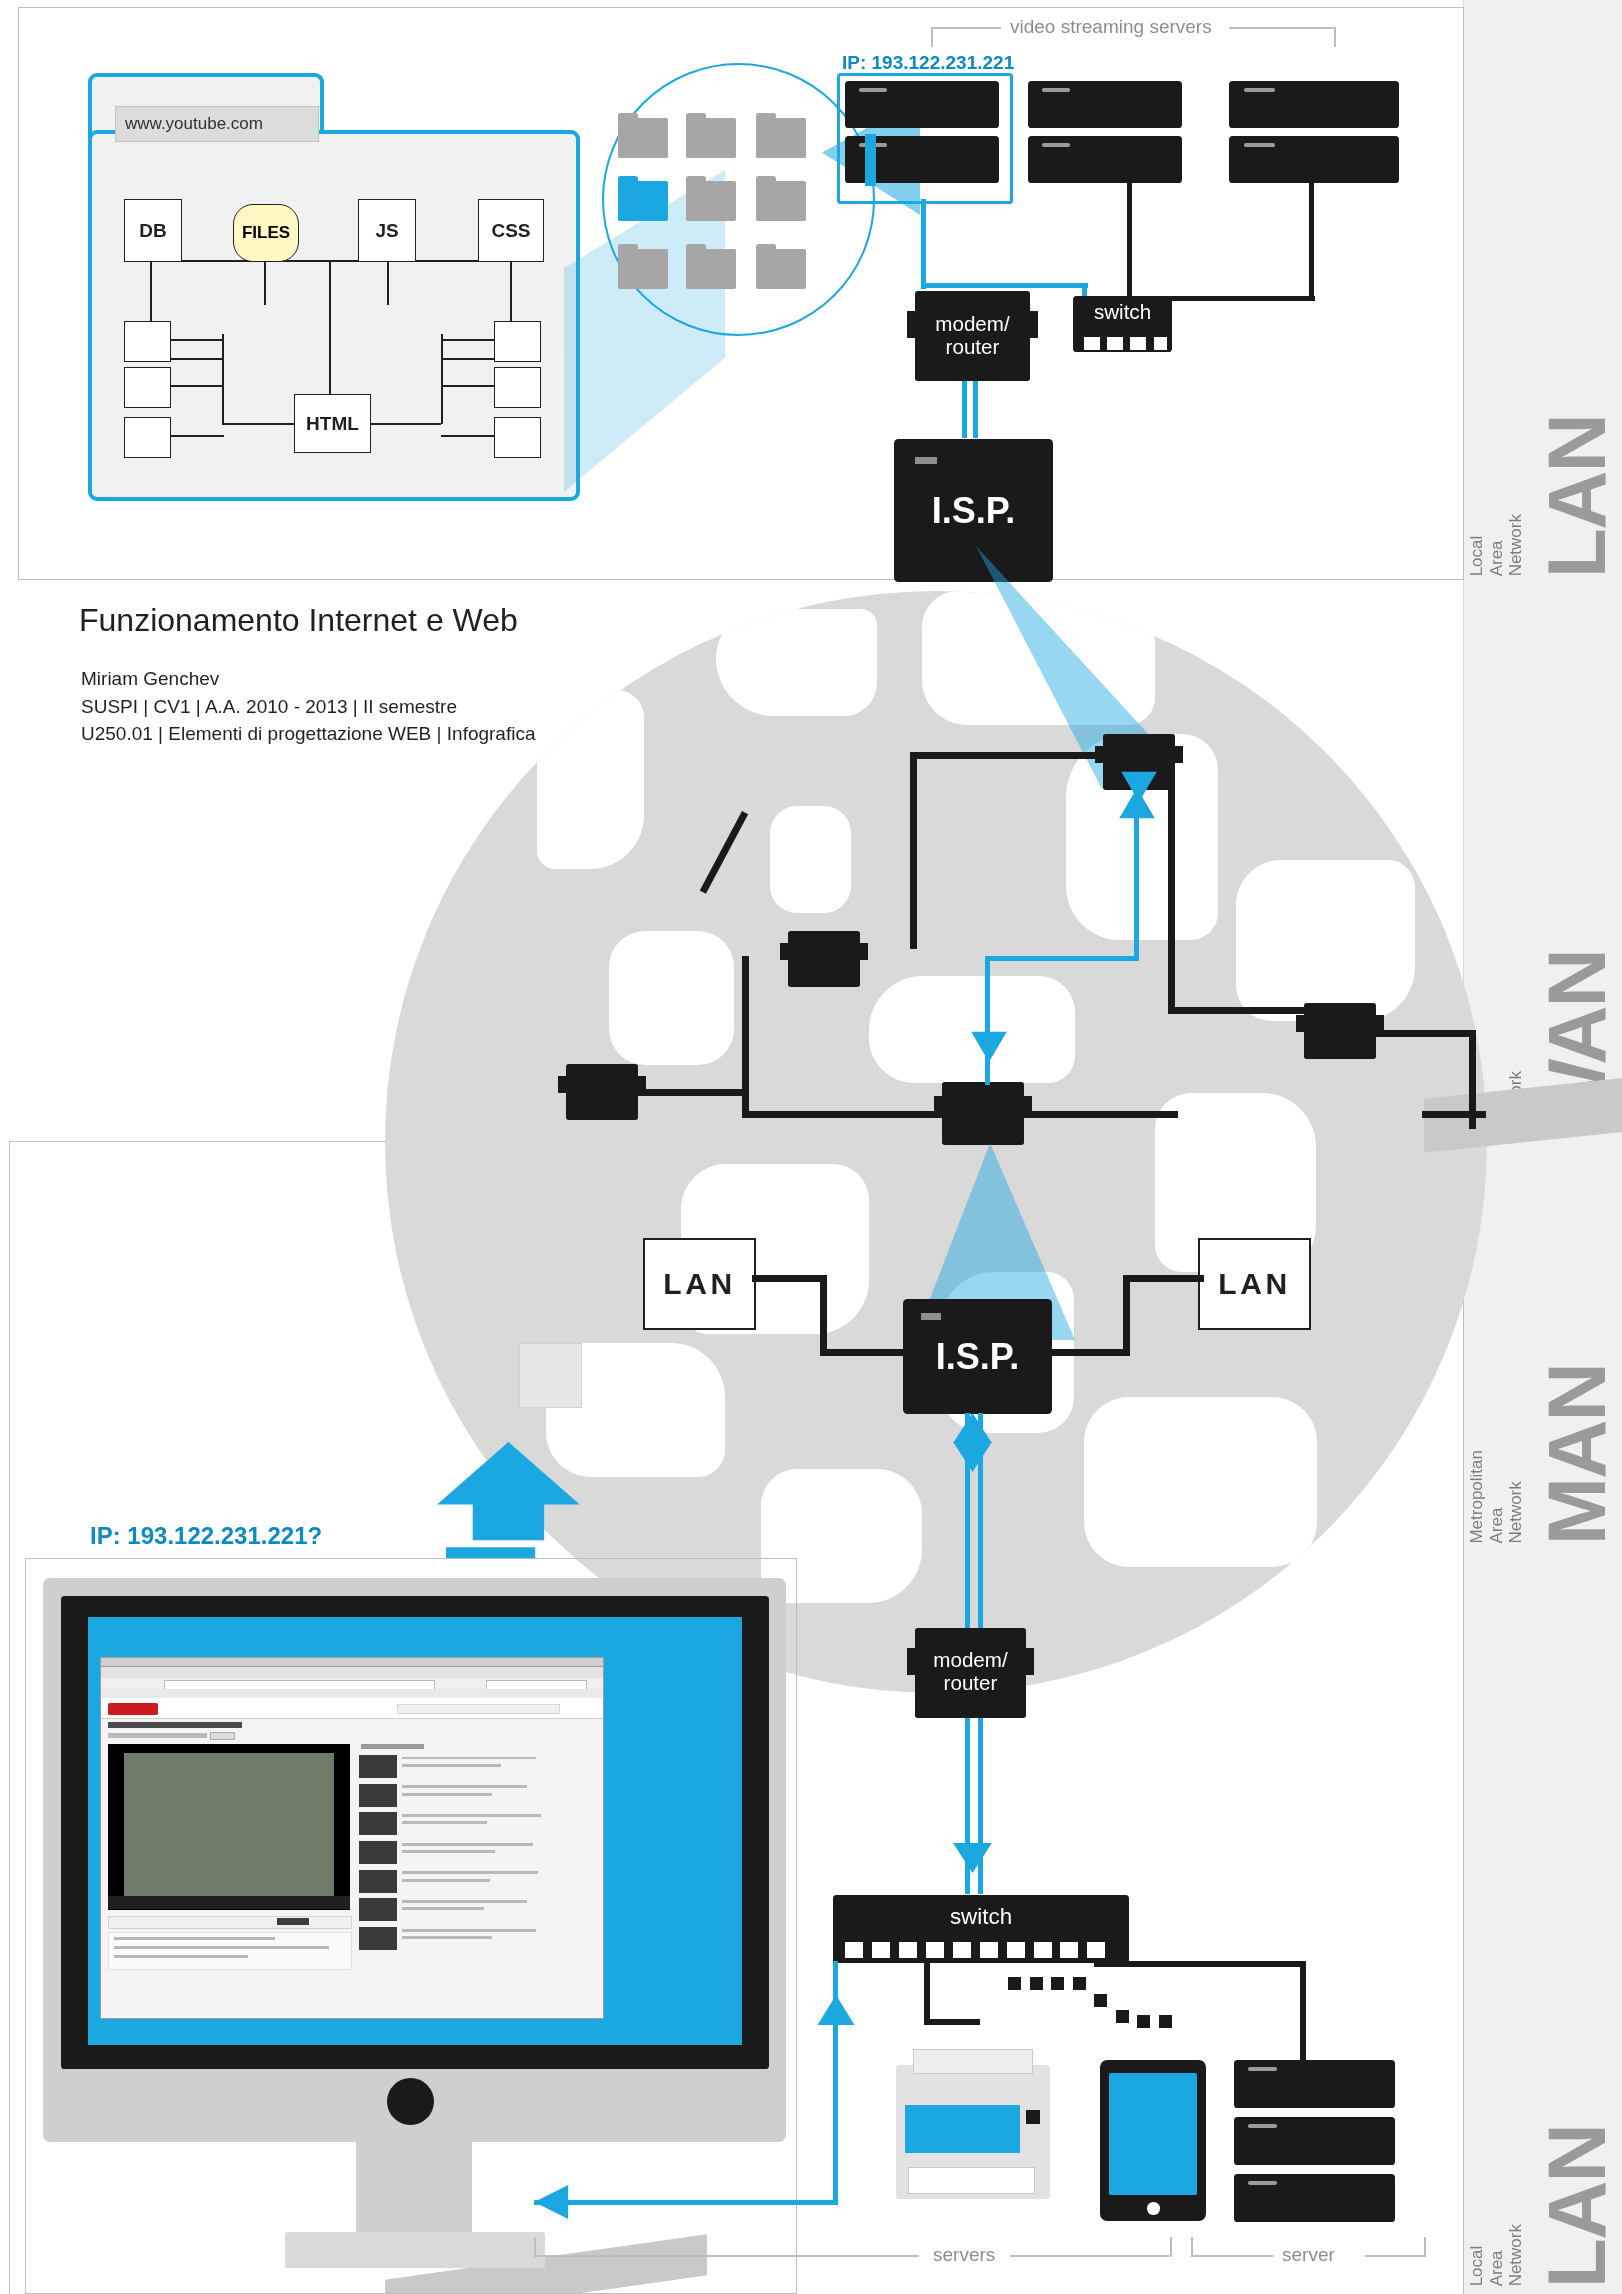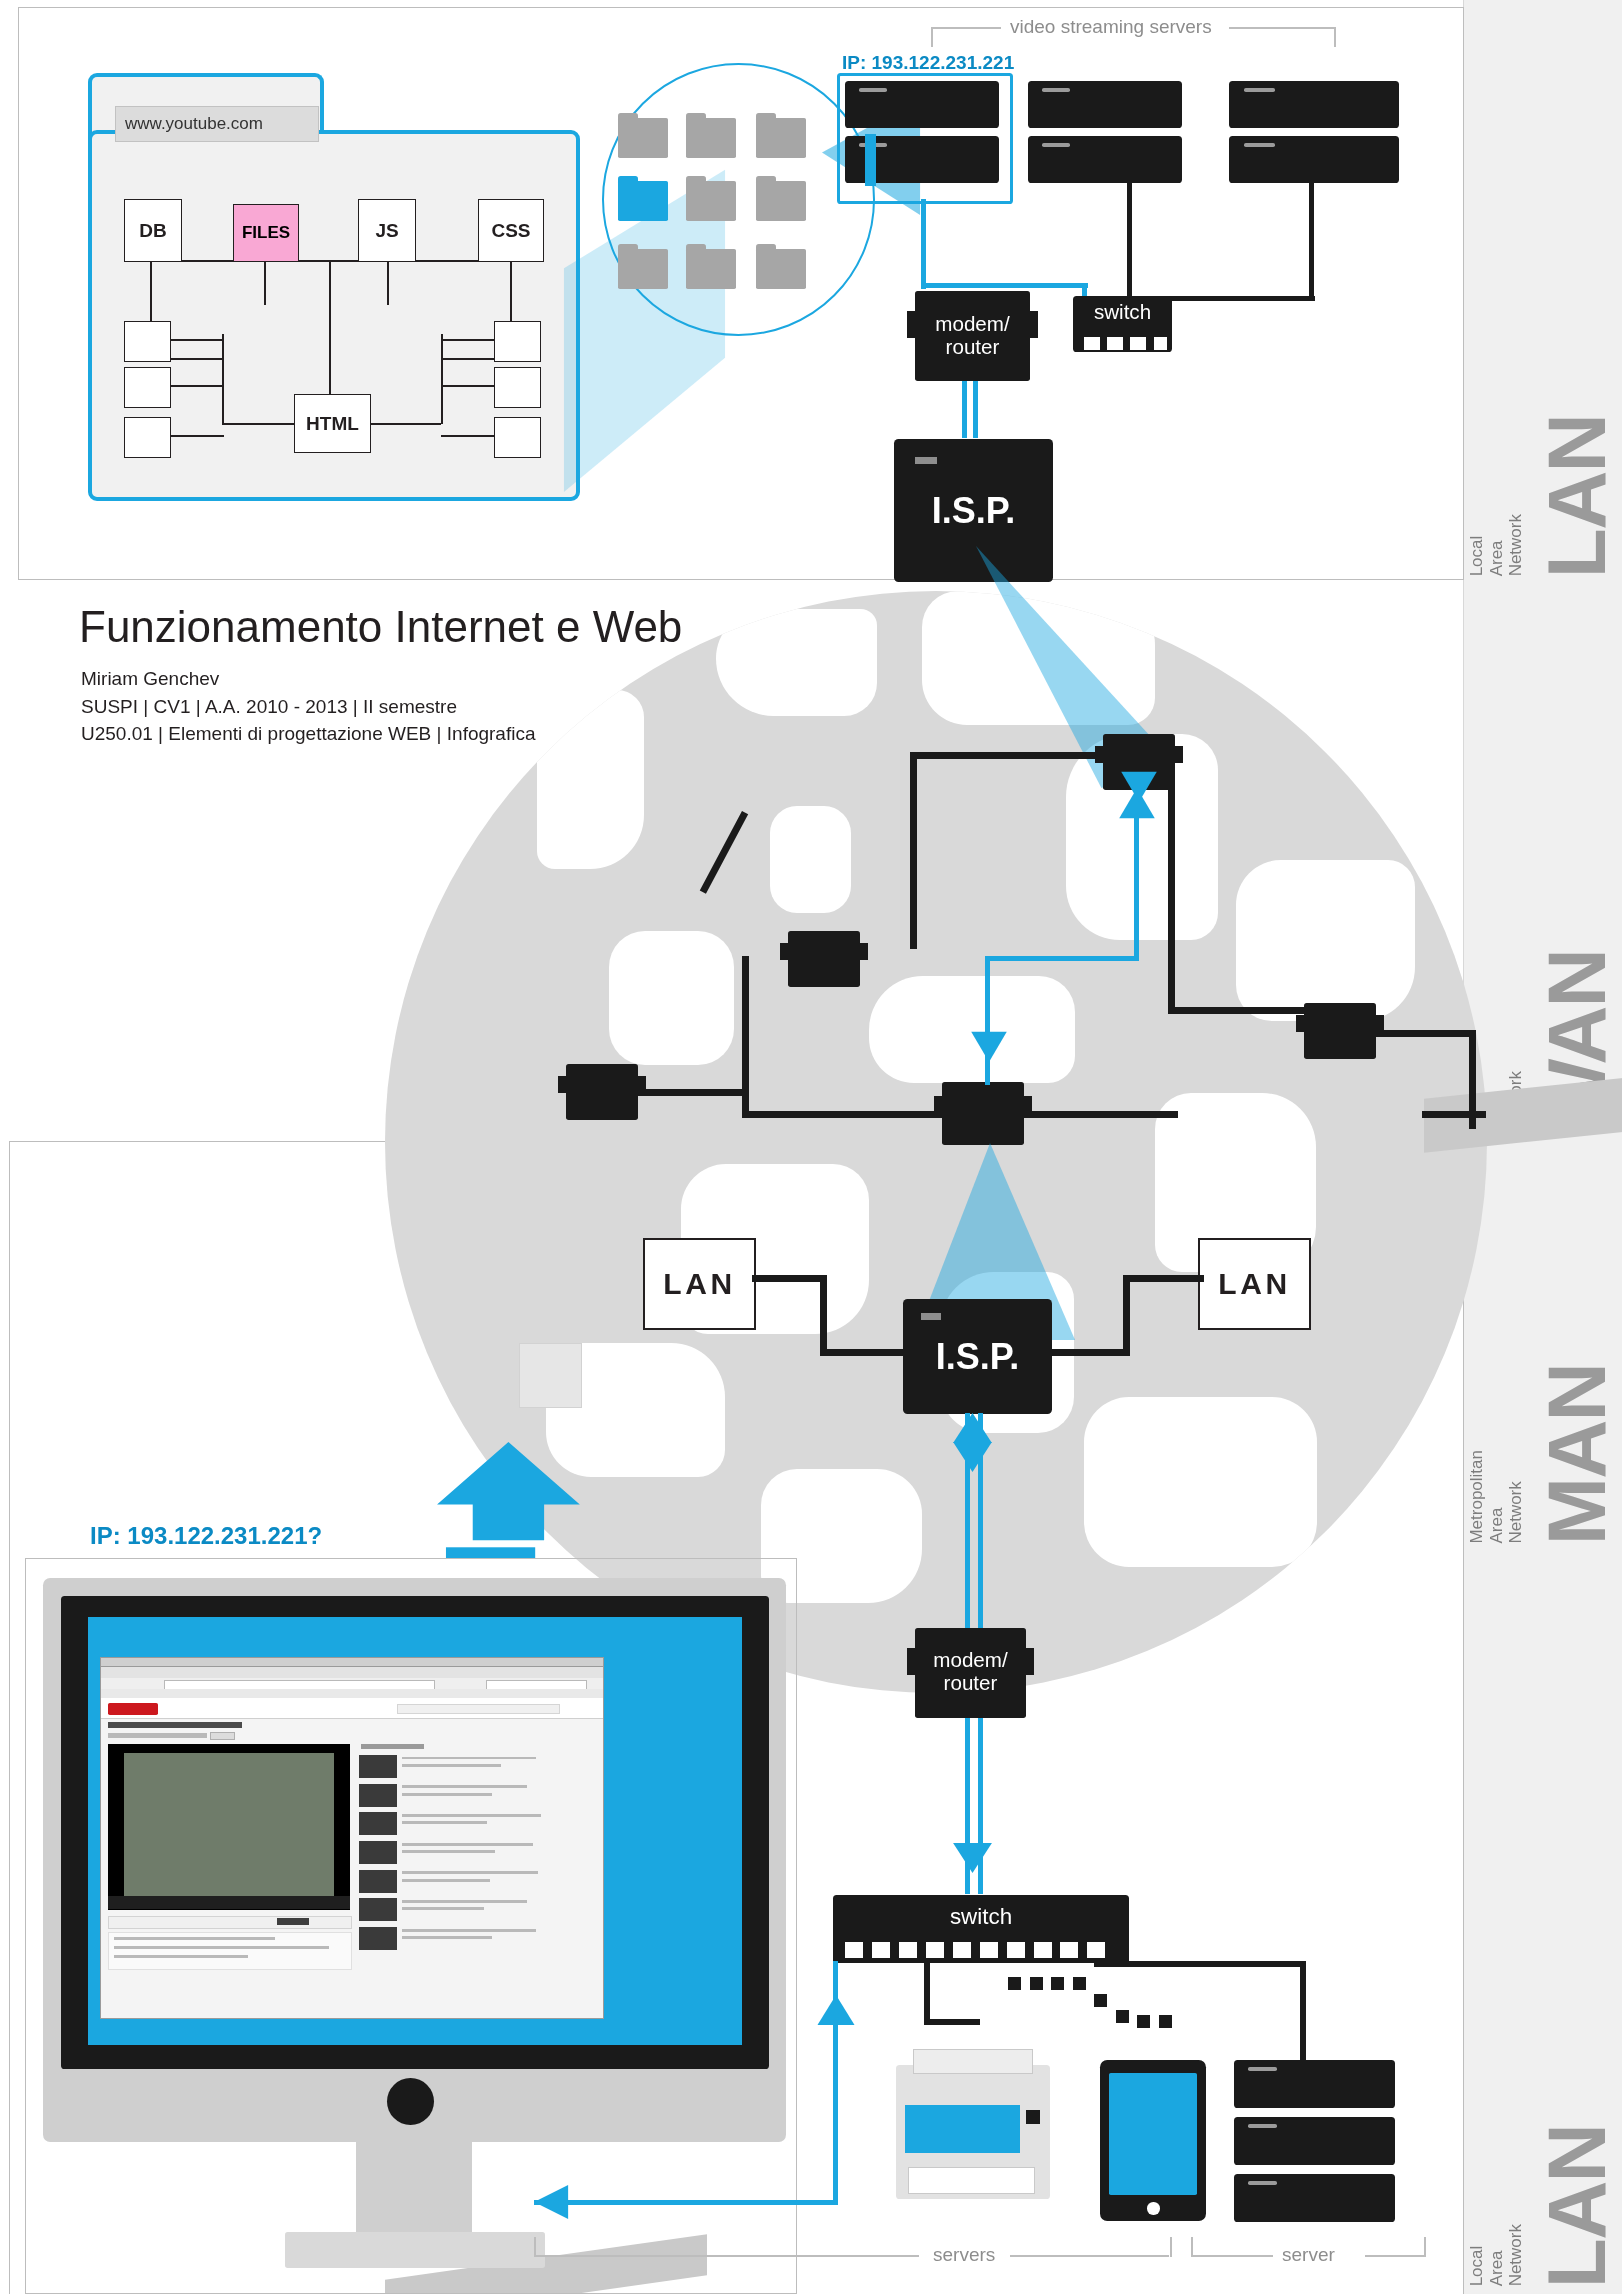--- a/index.html
+++ b/index.html
@@ -49,21 +49,21 @@
   .graybar{position:absolute;background:#c9c9c9;}
 
   .ipbadge{position:absolute;color:#0b8ac4;font-weight:bold;font-size:19px;}
   .ipbadge.big{font-size:24px;}
 
   .caption{position:absolute;color:#8d8d8d;font-size:19px;}
   .capline{position:absolute;background:#bdbdbd;height:1.8px;}
   .capv{position:absolute;background:#bdbdbd;width:1.8px;}
 
   
-  .title{position:absolute;font-size:44px;color:#231f20;}
+  .title{position:absolute;font-size:32px;color:#231f20;}
   .subtitle{position:absolute;font-size:19px;color:#231f20;line-height:1.45;}
 
   
   .globe{position:absolute;border-radius:50%;background:#d9d9d9;overflow:hidden;}
   .land{position:absolute;background:#ffffff;}
 
   
   .lanbox{position:absolute;border:2.7px solid #231f20;background:#fff;display:flex;align-items:center;justify-content:center;font-weight:bold;font-size:30px;letter-spacing:3.6px;}
 
   
@@ -168,21 +168,21 @@
   <div class="linev" style="left:222px;top:334px;height:90px;"></div>
   <div class="linev" style="left:441px;top:334px;height:90px;"></div>
   <div class="lineh" style="left:170px;top:339px;width:54px;"></div>
   <div class="lineh" style="left:170px;top:385px;width:54px;"></div>
   <div class="lineh" style="left:170px;top:435px;width:54px;"></div>
   <div class="lineh" style="left:441px;top:339px;width:54px;"></div>
   <div class="lineh" style="left:441px;top:385px;width:54px;"></div>
   <div class="lineh" style="left:441px;top:435px;width:54px;"></div>
 
   <div class="nodebox" style="left:124px;top:199px;width:56px;height:61px;">DB</div>
-  <div class="nodebox" style="left:233px;top:204px;width:64px;height:56px;background:#f9a8d4;border-color:#231f20;font-size:17px;color:#000;">FILES</div>
+  <div class="nodebox" style="left:233px;top:204px;width:64px;height:56px;background:#fef9c3;border-color:#231f20;font-size:17px;color:#000;border-radius:20px;">FILES</div>
   <div class="nodebox" style="left:358px;top:199px;width:56px;height:61px;">JS</div>
   <div class="nodebox" style="left:478px;top:199px;width:64px;height:61px;">CSS</div>
   <div class="nodebox" style="left:294px;top:394px;width:75px;height:57px;text-align:center;">HTML</div>
 
   <div class="smallnode" style="left:124px;top:321px;width:45px;height:39px;"></div>
   <div class="smallnode" style="left:124px;top:367px;width:45px;height:39px;"></div>
   <div class="smallnode" style="left:124px;top:417px;width:45px;height:39px;"></div>
   <div class="smallnode" style="left:494px;top:321px;width:45px;height:39px;"></div>
   <div class="smallnode" style="left:494px;top:367px;width:45px;height:39px;"></div>
   <div class="smallnode" style="left:494px;top:417px;width:45px;height:39px;"></div>

